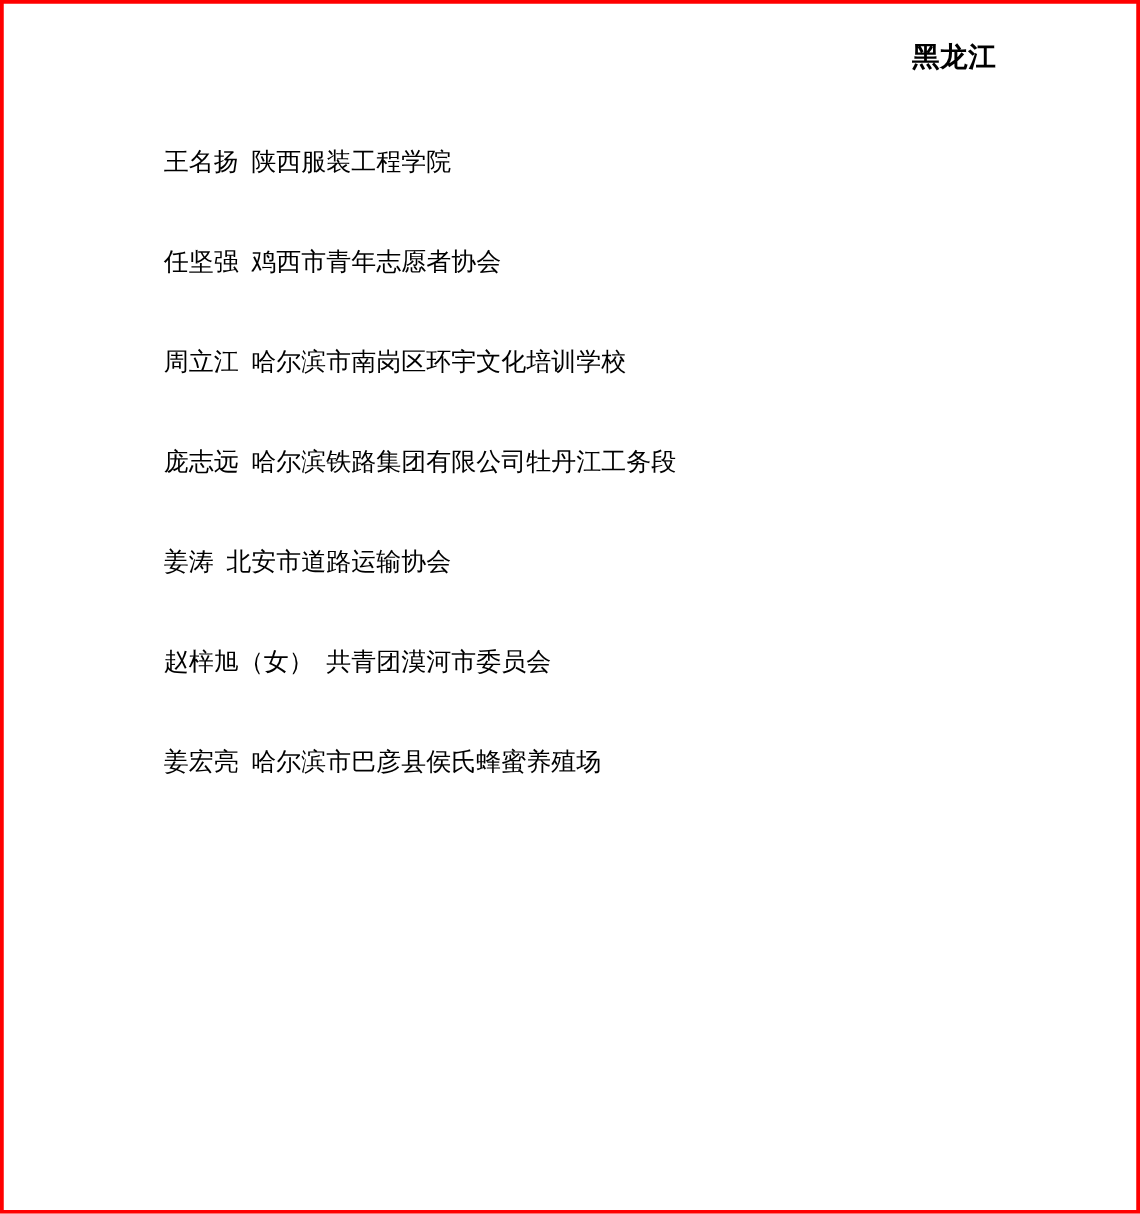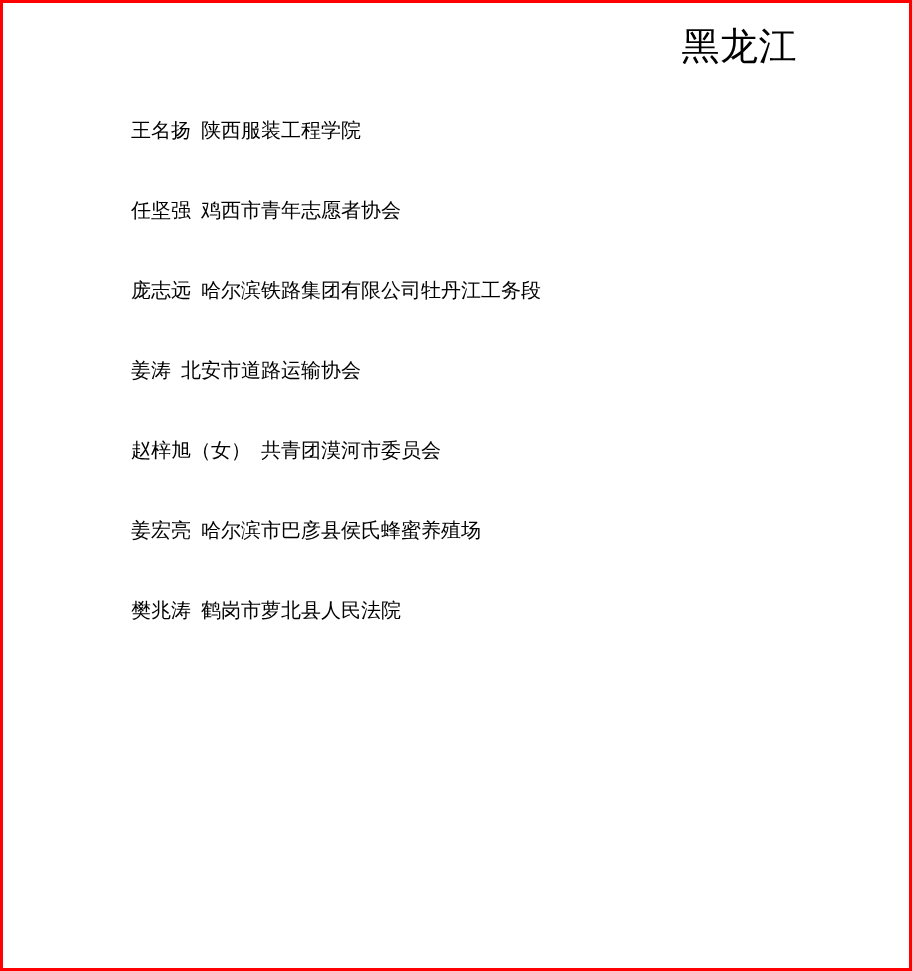--- a/index.html
+++ b/index.html
@@ -15,22 +15,22 @@
     border: 3px solid #ff0000;
     background: #ffffff;
     overflow: hidden;
     font-family: "Liberation Serif", "DejaVu Serif", serif;
     color: #000000;
   }
   .province {
     position: absolute;
     top: 28px;
     right: 112px;
-    font-size: 38px;
-    font-weight: normal;
+    font-size: 22px;
+    font-weight: bold;
     line-height: 30px;
     letter-spacing: 0.5px;
     white-space: nowrap;
     text-align: center;
   }
   .list {
     position: absolute;
     top: 87px;
     left: 128px;
     right: 10px;
@@ -55,26 +55,26 @@
   <div class="province">黑龙江</div>
 
   <div class="list">
 
     <p class="entry"><span class="name">王名扬</span><span class="org">陕西服装工程学院</span></p>
 
 
     <p class="entry"><span class="name">任坚强</span><span class="org">鸡西市青年志愿者协会</span></p>
 
 
+    <p class="entry"><span class="name">周立江</span><span class="org">哈尔滨市南岗区环宇文化培训学校</span></p>
 
     <p class="entry"><span class="name">庞志远</span><span class="org">哈尔滨铁路集团有限公司牡丹江工务段</span></p>
 
 
     <p class="entry"><span class="name">姜涛</span><span class="org">北安市道路运输协会</span></p>
 
     <p class="entry"><span class="name">赵梓旭（女）</span><span class="org">共青团漠河市委员会</span></p>
 
     <p class="entry"><span class="name">姜宏亮</span><span class="org">哈尔滨市巴彦县侯氏蜂蜜养殖场</span></p>
 
-    <p class="entry"><span class="name">樊兆涛</span><span class="org">鹤岗市萝北县人民法院</span></p>
 
   </div>
 </div>
 
 </body></html>

